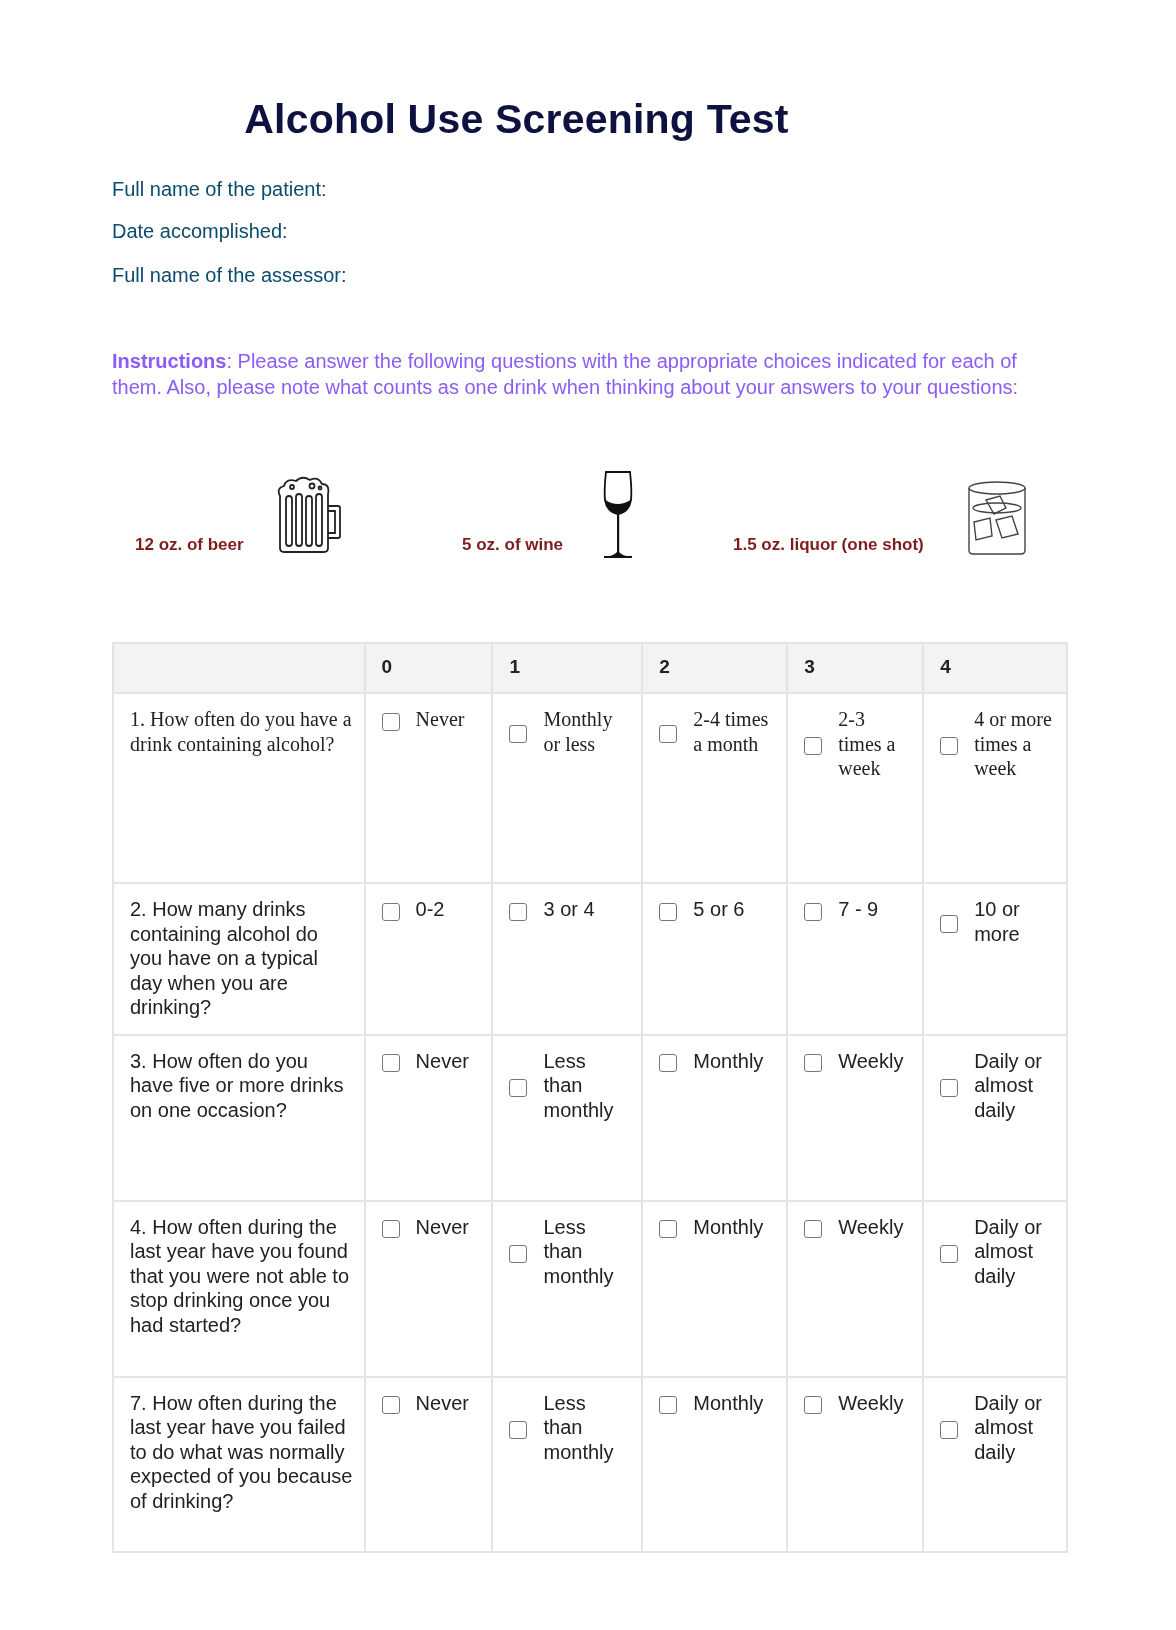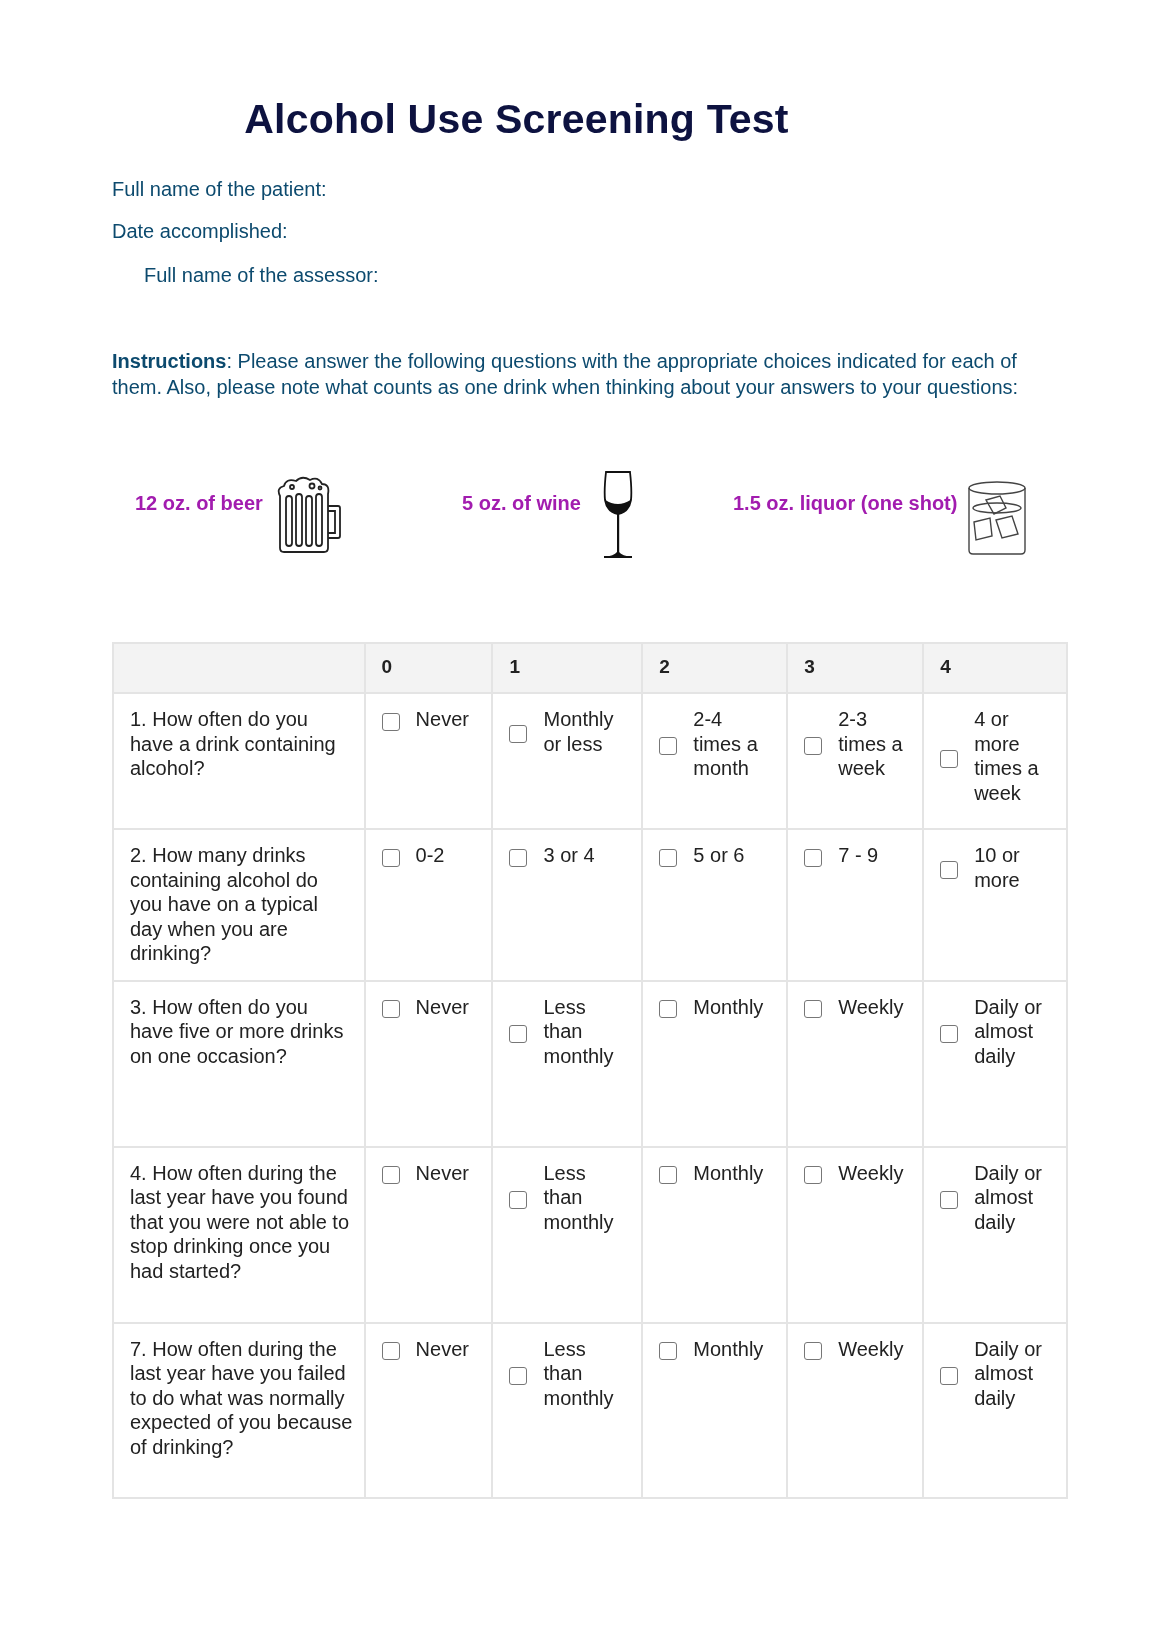--- a/index.html
+++ b/index.html
@@ -7,29 +7,29 @@
   body { font-family: "Liberation Sans", sans-serif; color: #222222; position: relative; overflow: hidden; }
 
   .title {
     position: absolute; left: 0; width: 1033px; top: 96px;
     text-align: center; font-size: 41px; font-weight: bold; color: #0d1240;
     letter-spacing: 0.2px;
   }
   .field { position: absolute; left: 112px; font-size: 20px; color: #0c4a6e; }
   .f1 { top: 178px; }
   .f2 { top: 220px; }
-  .f3 { top: 264px; margin-left: 32px; }
+  .f3 { top: 264px; }
 
   .instructions {
     position: absolute; left: 112px; top: 348px; width: 945px;
-    font-size: 20px; line-height: 26px; color: #0c4a6e;
+    font-size: 20px; line-height: 26px; color: #8b5cf6;
   }
   .instructions b { font-weight: bold; }
 
-  .drink-label { position: absolute; top: 492px; font-size: 20px; font-weight: bold; color: #a21caf; }
+  .drink-label { position: absolute; top: 535px; font-size: 17px; font-weight: bold; color: #7f1d1d; }
   .dl1 { left: 135px; }
   .dl2 { left: 462px; }
   .dl3 { left: 733px; }
   .drink-icon { position: absolute; }
   .di-beer { left: 272px; top: 474px; width: 70px; height: 80px; }
   .di-wine { left: 598px; top: 470px; width: 40px; height: 90px; }
   .di-liquor { left: 962px; top: 478px; width: 70px; height: 80px; }
 
   table.q {
     position: absolute; left: 112px; top: 642px; width: 956px;
@@ -40,21 +40,21 @@
   table.q td { padding: 13px 14px 14px 16px; line-height: 24.5px; }
   table.q td.qcell { padding-left: 16px; padding-right: 10px; }
   .opt { display: flex; align-items: center; }
   .cb {
     flex: 0 0 auto; width: 18px; height: 18px; border: 1.5px solid #777; border-radius: 3px;
     margin-top: 5px; margin-right: 16px; background: #fff; cursor: pointer;
   }
   .opt-label { flex: 1 1 auto; }
   col.c0 { width: 253px; } col.c1 { width: 128px; } col.c2 { width: 150px; }
   col.c3 { width: 145px; } col.c4 { width: 136px; } col.c5 { width: 144px; }
-  tr.r1 td { height: 136px; }
+  tr.r1 td { height: 190px; font-family: Liberation Serif, serif; }
   tr.r2 td { height: 150px; }
   tr.r3 td { height: 166px; }
   tr.r4 td { height: 176px; }
   tr.r5 td { height: 175px; }
 </style>
 </head>
 <body>
 
 <h1 class="title">Alcohol Use Screening Test</h1>
 

